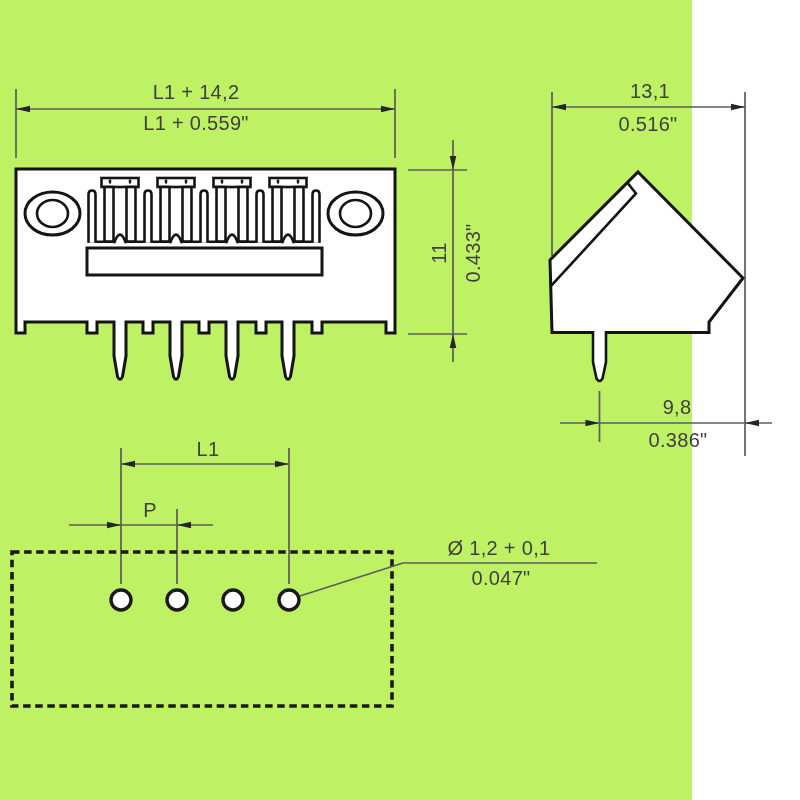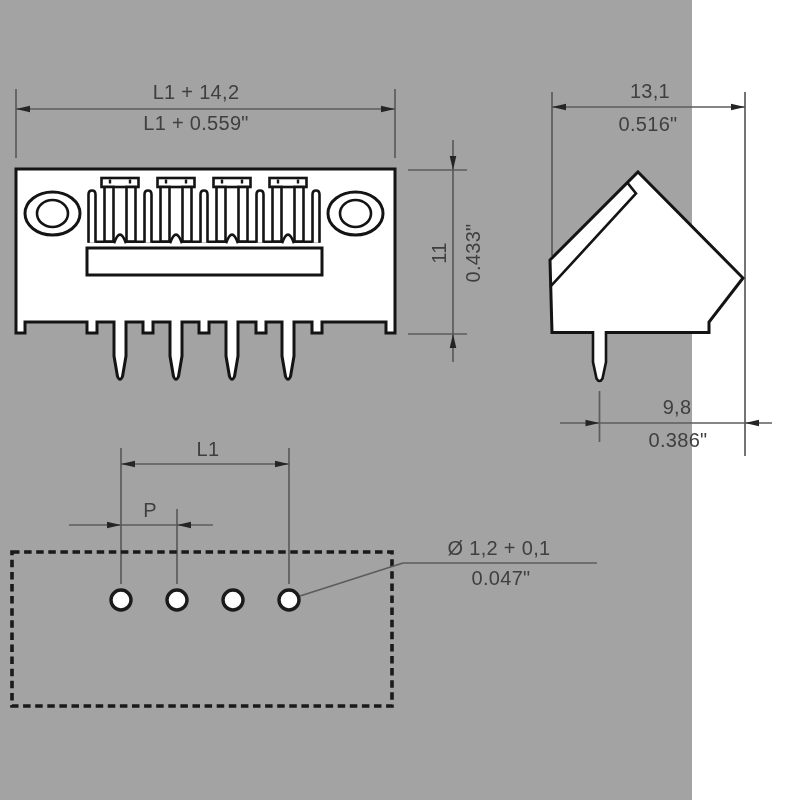--- a/index.html
+++ b/index.html
@@ -1,16 +1,16 @@
 <!DOCTYPE html>
 <html><head>
 <meta charset="utf-8">
 <style>
   html,body{margin:0;padding:0;background:#ffffff;}
-  .stage{width:692px;height:800px;background:#a3a3a3;position:relative;}
+  .stage{width:692px;height:800px;background:#bef264;position:relative;}
   svg{display:block;}
   .body-line{stroke:#141414;stroke-width:3;fill:#ffffff;stroke-linejoin:miter;stroke-linecap:square;}
   .body-open{stroke:#141414;stroke-width:2.6;fill:none;stroke-linecap:square;}
   .detail{stroke:#141414;stroke-width:2.6;fill:#ffffff;stroke-linejoin:miter;}
   .detail-line{stroke:#141414;stroke-width:2.4;fill:none;stroke-linecap:butt;}
   .dim-line{stroke:#5c5c5c;stroke-width:1.7;fill:none;stroke-linecap:butt;}
   .arrow{fill:#252525;stroke:none;}
   .dashed{stroke:#1a1a1a;stroke-width:3.6;fill:none;stroke-dasharray:7.5 4.6;}
   .hole{stroke:#1a1a1a;stroke-width:3.4;fill:#ffffff;}
   .dim-text{font-family:"Liberation Sans","DejaVu Sans",sans-serif;font-size:20px;fill:#3f3f3f;letter-spacing:0.3px;}

